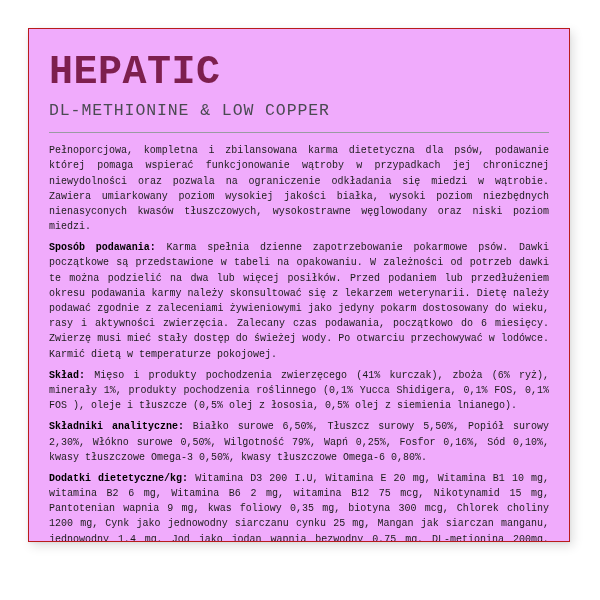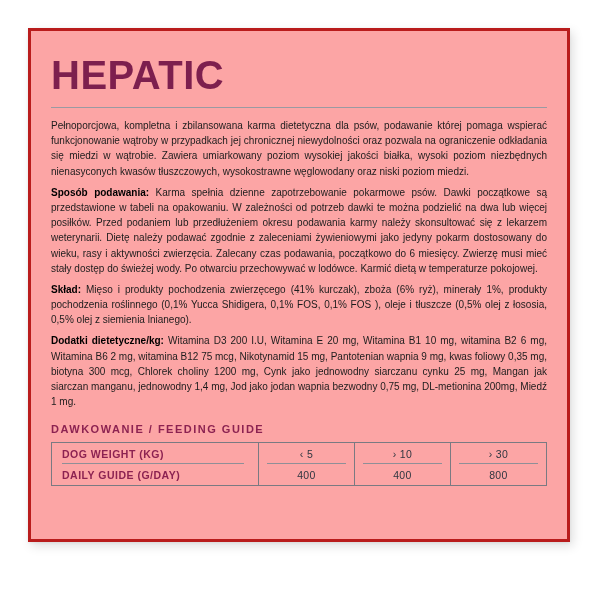--- a/index.html
+++ b/index.html
@@ -11,25 +11,26 @@
     font-family: "Liberation Sans", sans-serif;
     -webkit-font-smoothing: antialiased;
   }
 
   #label-card {
     position: absolute;
     left: 28px;
     top: 28px;
     width: 542px;
     height: 514px;
-    background: #fca5a5;
-    border: 3px solid #b91c1c;
+    background: #f0abfc;
+    border: 1px solid #b91c1c;
     box-shadow: 3px 4px 10px rgba(0,0,0,0.13), 0 1px 3px rgba(0,0,0,0.06);
     box-sizing: border-box;
     overflow: hidden;
+    font-family: Liberation Mono, monospace;
   }
 
   .card-inner {
     padding: 16px 20px 14px 20px;
   }
 
   
   #product-title {
     color: #7d1f4e;
     font-size: 40px;
@@ -128,34 +129,38 @@
   }
 </style>
 </head>
 <body>
 
 <div id="label-card">
   <div class="card-inner">
 
     <h1 id="product-title">HEPATIC</h1>
 
+    <h2 id="product-subtitle">DL-METHIONINE &amp; LOW COPPER</h2>
 
     <hr id="header-rule">
 
     <p class="body-text lead">Pełnoporcjowa, kompletna i zbilansowana karma dietetyczna dla psów, podawanie której pomaga wspierać funkcjonowanie wątroby w przypadkach jej chronicznej niewydolności oraz pozwala na ograniczenie odkładania się miedzi w wątrobie. Zawiera umiarkowany poziom wysokiej jakości białka, wysoki poziom niezbędnych nienasyconych kwasów tłuszczowych, wysokostrawne węglowodany oraz niski poziom miedzi.</p>
 
 
     <p class="body-text">
       <span class="section-label">Sposób podawania:</span><span> Karma spełnia dzienne zapotrzebowanie pokarmowe psów. Dawki początkowe są przedstawione w tabeli na opakowaniu. W zależności od potrzeb dawki te można podzielić na dwa lub więcej posiłków. Przed podaniem lub przedłużeniem okresu podawania karmy należy skonsultować się z lekarzem weterynarii. Dietę należy podawać zgodnie z zaleceniami żywieniowymi jako jedyny pokarm dostosowany do wieku, rasy i aktywności zwierzęcia. Zalecany czas podawania, początkowo do 6 miesięcy. Zwierzę musi mieć stały dostęp do świeżej wody. Po otwarciu przechowywać w lodówce. Karmić dietą w temperaturze pokojowej.</span>
     </p>
 
     <p class="body-text">
       <span class="section-label">Skład:</span><span> Mięso i produkty pochodzenia zwierzęcego (41% kurczak), zboża (6% ryż), minerały 1%, produkty pochodzenia roślinnego (0,1% Yucca Shidigera, 0,1% FOS, 0,1% FOS ), oleje i tłuszcze (0,5% olej z łososia, 0,5% olej z siemienia lnianego).</span>
     </p>
 
+    <p class="body-text">
+      <span class="section-label">Składniki analityczne:</span><span> Białko surowe 6,50%, Tłuszcz surowy 5,50%, Popiół surowy 2,30%, Włókno surowe 0,50%, Wilgotność 79%, Wapń 0,25%, Fosfor 0,16%, Sód 0,10%, kwasy tłuszczowe Omega-3 0,50%, kwasy tłuszczowe Omega-6 0,80%.</span>
+    </p>
 
     <p class="body-text">
       <span class="section-label">Dodatki dietetyczne/kg:</span><span> Witamina D3 200 I.U, Witamina E 20 mg, Witamina B1 10 mg, witamina B2 6 mg, Witamina B6 2 mg, witamina B12 75 mcg, Nikotynamid 15 mg, Pantotenian wapnia 9 mg, kwas foliowy 0,35 mg, biotyna 300 mcg, Chlorek choliny 1200 mg, Cynk jako jednowodny siarczanu cynku 25 mg, Mangan jak siarczan manganu, jednowodny 1,4 mg, Jod jako jodan wapnia bezwodny 0,75 mg, DL-metionina 200mg, Miedź 1 mg.</span>
     </p>
 
     <div id="feeding-guide-heading">DAWKOWANIE / FEEDING GUIDE</div>
 
     <table id="feeding-table">
       <tbody>
         <tr>

